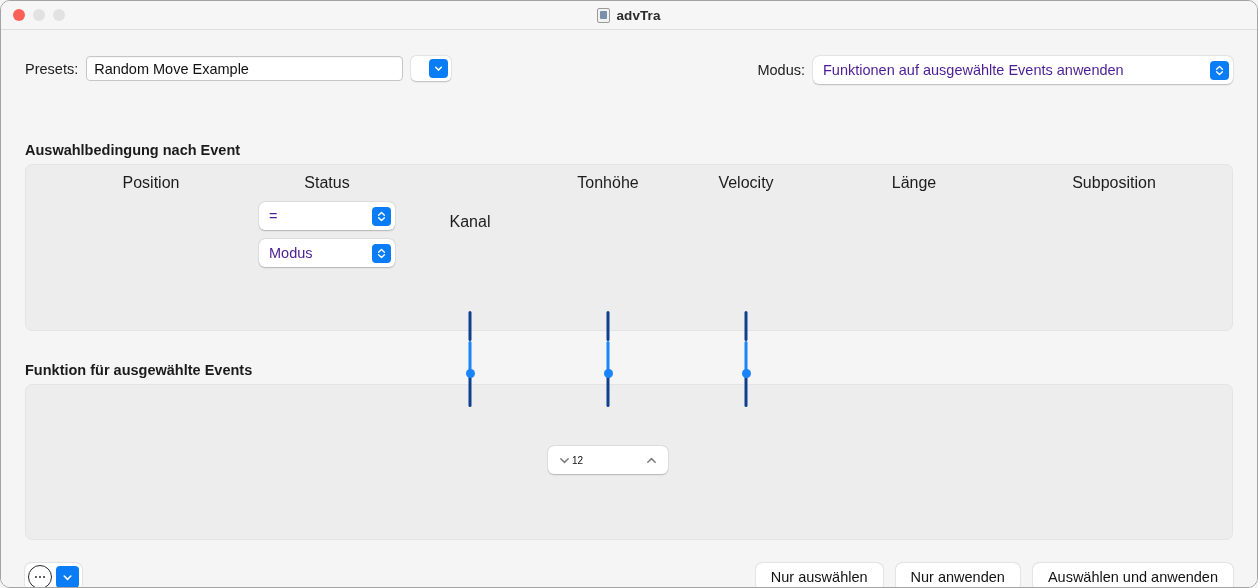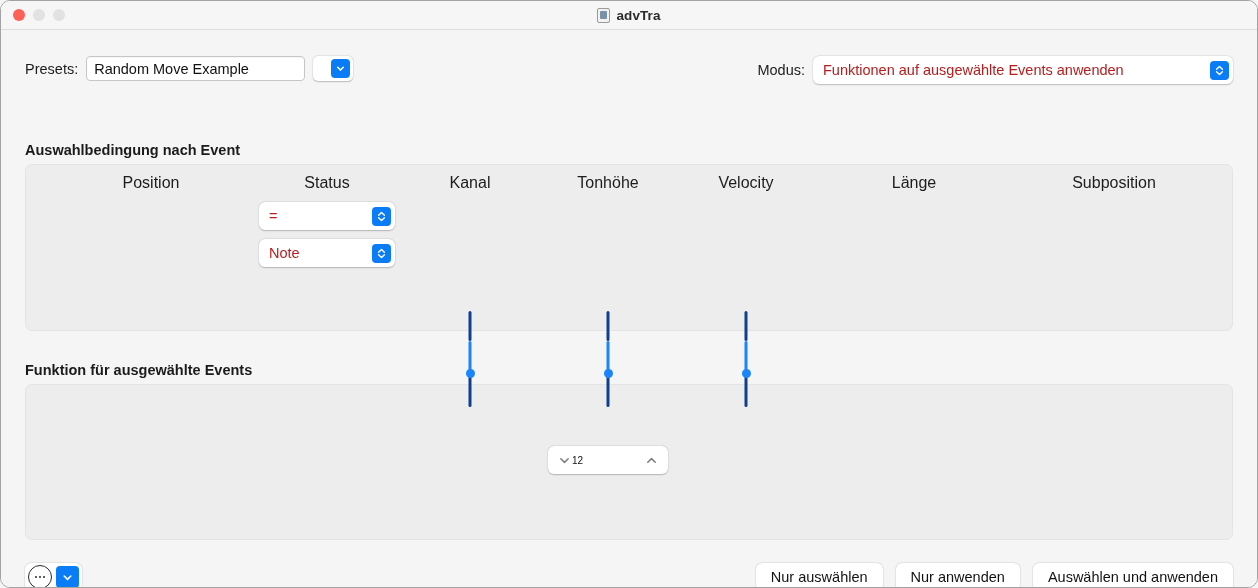--- a/index.html
+++ b/index.html
@@ -98,21 +98,21 @@
     top: 26px;
     display: flex;
     align-items: center;
     gap: 8px;
   }
   .field-label {
     font-size: 14.5px;
     color: #1c1c1c;
   }
   .text-field {
-    width: 219px;
+    width: 317px;
     height: 25px;
     background: #ffffff;
     border: 1px solid #c6c6c6;
     border-radius: 4px;
     display: flex;
     align-items: center;
     padding: 0 7px;
     box-sizing: border-box;
     font-size: 14.5px;
     color: #111;
@@ -154,21 +154,21 @@
     height: 28px;
     background: #ffffff;
     border-radius: 6px;
     box-shadow: 0 0.5px 1.5px rgba(0,0,0,0.22), 0 0 0 0.5px rgba(0,0,0,0.06);
     display: flex;
     align-items: center;
     justify-content: space-between;
     padding: 0 4px 0 10px;
     box-sizing: border-box;
     font-size: 14.5px;
-    color: #b91c1c;
+    color: #4c1d95;
     gap: 10px;
   }
   .popup .label { white-space: nowrap; }
   .popup-modus { width: 420px; }
 
   
   .section-title {
     position: absolute;
     font-size: 14.5px;
     font-weight: bold;
@@ -380,38 +380,38 @@
           </svg>
         </span>
       </div>
     </div>
 
     <div class="section-title" id="sel-title">Auswahlbedingung nach Event</div>
     <div class="panel" id="sel-panel"></div>
 
     <div class="col-header" style="left: 150px;">Position</div>
     <div class="col-header" style="left: 326px;">Status</div>
-    <div class="col-header" style="left: 469px;">Kanal</div>
+    <div class="col-header" style="left: 469px; margin-top: 39px;">Kanal</div>
     <div class="col-header" style="left: 607px;">Tonhöhe</div>
     <div class="col-header" style="left: 745px;">Velocity</div>
     <div class="col-header" style="left: 913px;">Länge</div>
     <div class="col-header" style="left: 1113px;">Subposition</div>
 
     <div class="popup status-popup" id="status-eq">
       <span class="label">=</span>
       <span class="blue-chip">
         <svg width="13" height="13" viewBox="0 0 13 13">
           <path d="M3.6 5.3 L6.5 2.5 L9.4 5.3" fill="none" stroke="#fff" stroke-width="1.4" stroke-linecap="round" stroke-linejoin="round"></path>
           <path d="M3.6 7.7 L6.5 10.5 L9.4 7.7" fill="none" stroke="#fff" stroke-width="1.4" stroke-linecap="round" stroke-linejoin="round"></path>
         </svg>
       </span>
     </div>
 
     <div class="popup status-popup" id="status-note">
-      <span class="label">Note</span>
+      <span class="label">Modus</span>
       <span class="blue-chip">
         <svg width="13" height="13" viewBox="0 0 13 13">
           <path d="M3.6 5.3 L6.5 2.5 L9.4 5.3" fill="none" stroke="#fff" stroke-width="1.4" stroke-linecap="round" stroke-linejoin="round"></path>
           <path d="M3.6 7.7 L6.5 10.5 L9.4 7.7" fill="none" stroke="#fff" stroke-width="1.4" stroke-linecap="round" stroke-linejoin="round"></path>
         </svg>
       </span>
     </div>
 
     <div class="section-title" id="fun-title">Funktion für ausgewählte Events</div>
     <div class="panel" id="fun-panel"></div>

